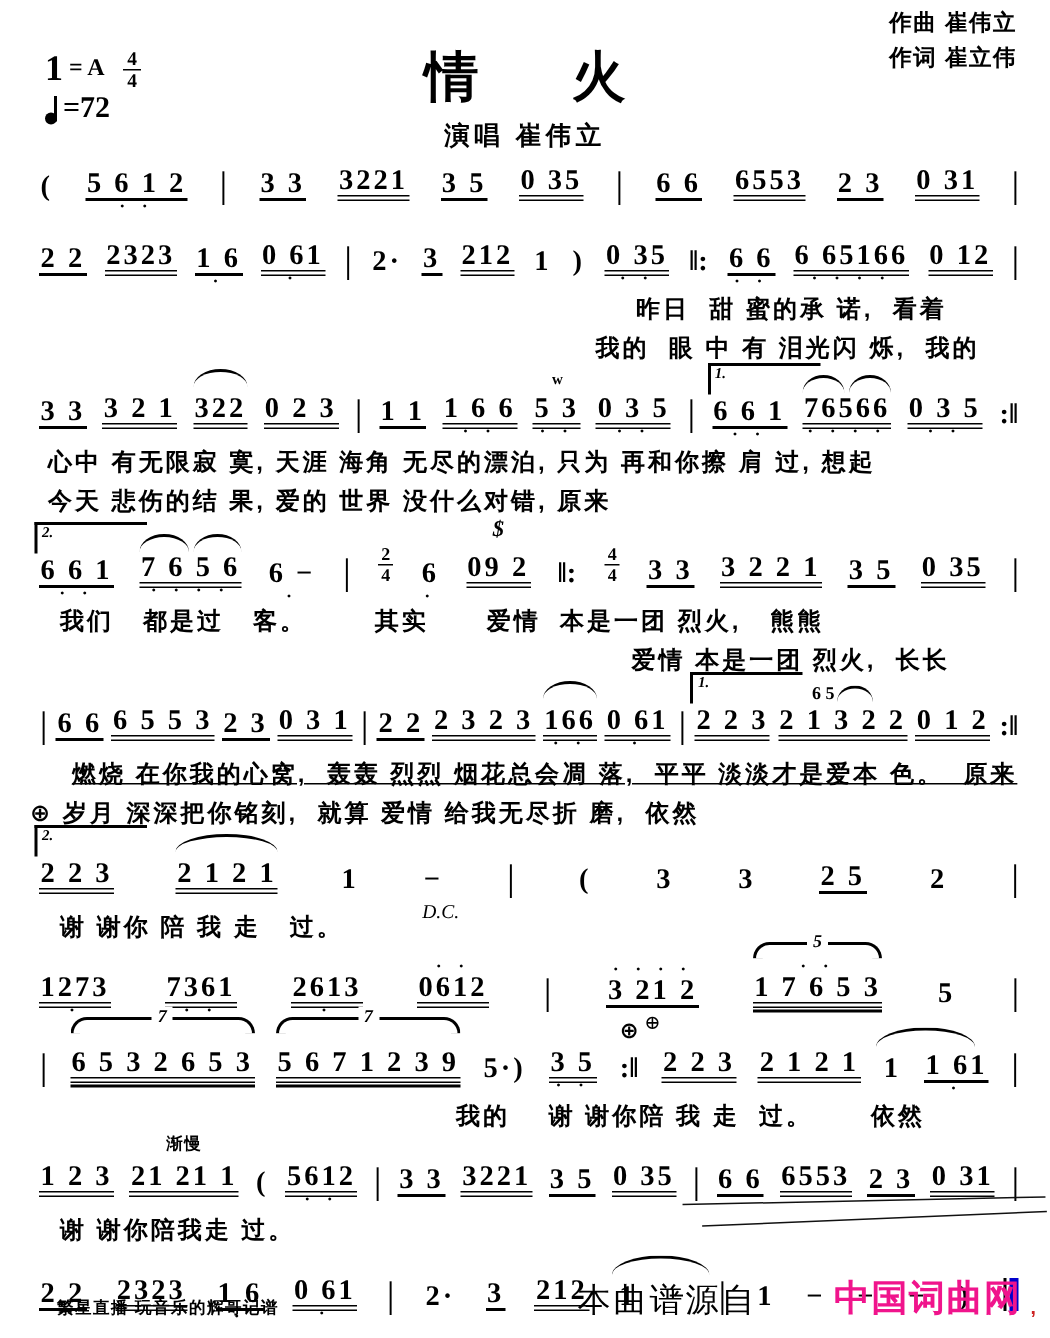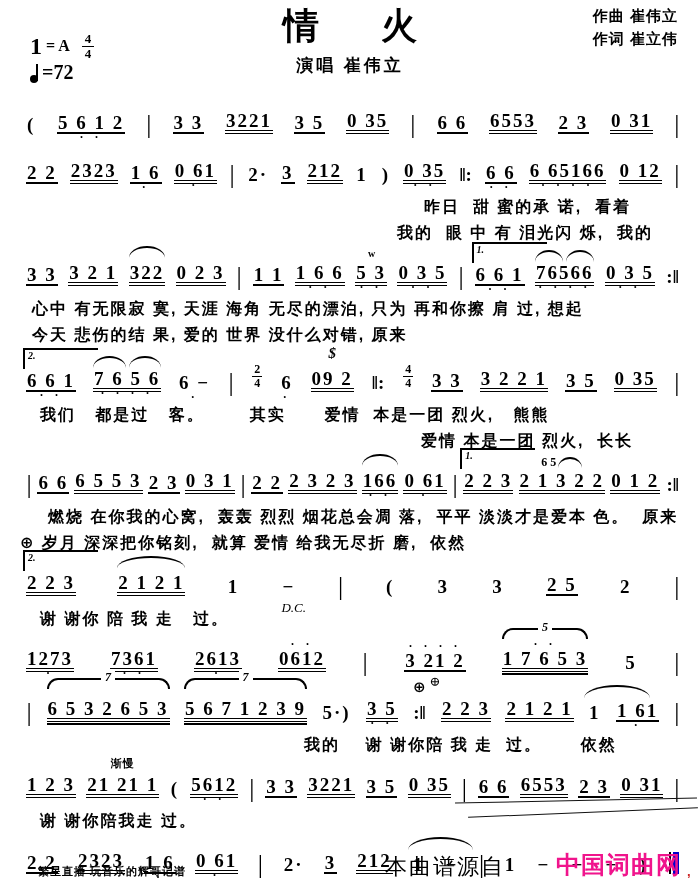--- a/index.html
+++ b/index.html
@@ -10,21 +10,21 @@
   .hdr{position:relative;height:94px;}
   .keyblock{position:absolute;left:30px;top:32px;font-family:"Liberation Serif","DejaVu Serif",serif;font-weight:bold;}
   .keyline1{display:flex;align-items:center;gap:4px;font-size:16px;}
   .keynum{font-size:24px;line-height:1;}
   .frac{display:inline-flex;flex-direction:column;align-items:center;font-size:13px;line-height:1.05;margin-left:8px;}
   .frac .ft{border-bottom:1.5px solid #000;padding:0 3px;}
   .keyline2{display:flex;align-items:flex-end;gap:4px;margin-top:1px;font-size:20px;}
   .qnote{position:relative;display:inline-block;width:8px;height:8px;background:#000;border-radius:50%;margin-bottom:1px;}
   .qnote::after{content:"";position:absolute;left:6px;bottom:2px;width:2px;height:17px;background:#000;}
   .titlebox{position:absolute;left:0;right:0;top:6px;text-align:center;}
-  .title{font-size:36px;font-weight:bold;letter-spacing:26px;text-indent:26px;line-height:1.1;}
+  .title{font-size:36px;font-weight:bold;letter-spacing:26px;text-indent:26px;line-height:1.1;margin-top:25px;}
   .subtitle{margin-top:8px;font-size:17px;letter-spacing:3px;font-weight:bold;}
   .credits{position:absolute;right:22px;top:4px;text-align:left;font-size:15px;line-height:1.55;letter-spacing:1px;font-weight:bold;}
   
   .score{padding:0 4px;}
   .mrow{display:flex;justify-content:space-between;align-items:flex-end;
         padding:17px 16px 10px 22px;font-family:"Liberation Serif","DejaVu Serif",serif;
         font-weight:bold;font-size:19px;line-height:1;}
   .tok{position:relative;display:inline-block;padding:0 1px;}
   .txt{letter-spacing:2px;}
   .u1{border-bottom:2px solid #000;}
@@ -204,21 +204,21 @@
         <span class="tok u2"><span class="txt">0 61</span><span class="ld">·</span></span>
         <span class="tok c-bar"><span class="txt">|</span></span>
         <span class="tok u2"><span class="txt">2 2 3</span><span class="ab volta">1.</span></span>
         <span class="tok u2"><span class="txt">2 1 3 2 2</span><span class="ab g65">
             <span class="gtx">6 5</span>
             <i class="arcp garc"></i>
           </span></span>
         <span class="tok u2"><span class="txt">0 1 2</span></span>
         <span class="tok c-rep"><span class="txt">:‖</span></span>
       </div>
-      <div class="lrow" style="padding-left: 44px;">燃烧 在你我的心窝,  轰轰 烈烈 烟花总会凋 落,  平平 淡淡才是爱本 色。  原来</div>
+      <div class="lrow" style="padding-left: 44px; text-decoration: underline;">燃烧 在你我的心窝,  轰轰 烈烈 烟花总会凋 落,  平平 淡淡才是爱本 色。  原来</div>
       <div class="lrow" style="padding-left: 16px;">⊕ 岁月 深深把你铭刻,  就算 爱情 给我无尽折 磨,  依然</div>
       <div class="mrow">
         <span class="tok u2"><span class="txt">2 2 3</span><span class="ab volta">2.</span></span>
         <span class="tok u2"><span class="txt">2 1 2 1</span><span class="ab arc"></span></span>
         <span class="tok"><span class="txt">1</span></span>
         <span class="tok"><span class="txt">−</span><span class="bl">D.C.</span></span>
         <span class="tok c-bar"><span class="txt">|</span></span>
         <span class="tok"><span class="txt">(</span></span>
         <span class="tok"><span class="txt">3</span></span>
         <span class="tok"><span class="txt">3</span></span>

